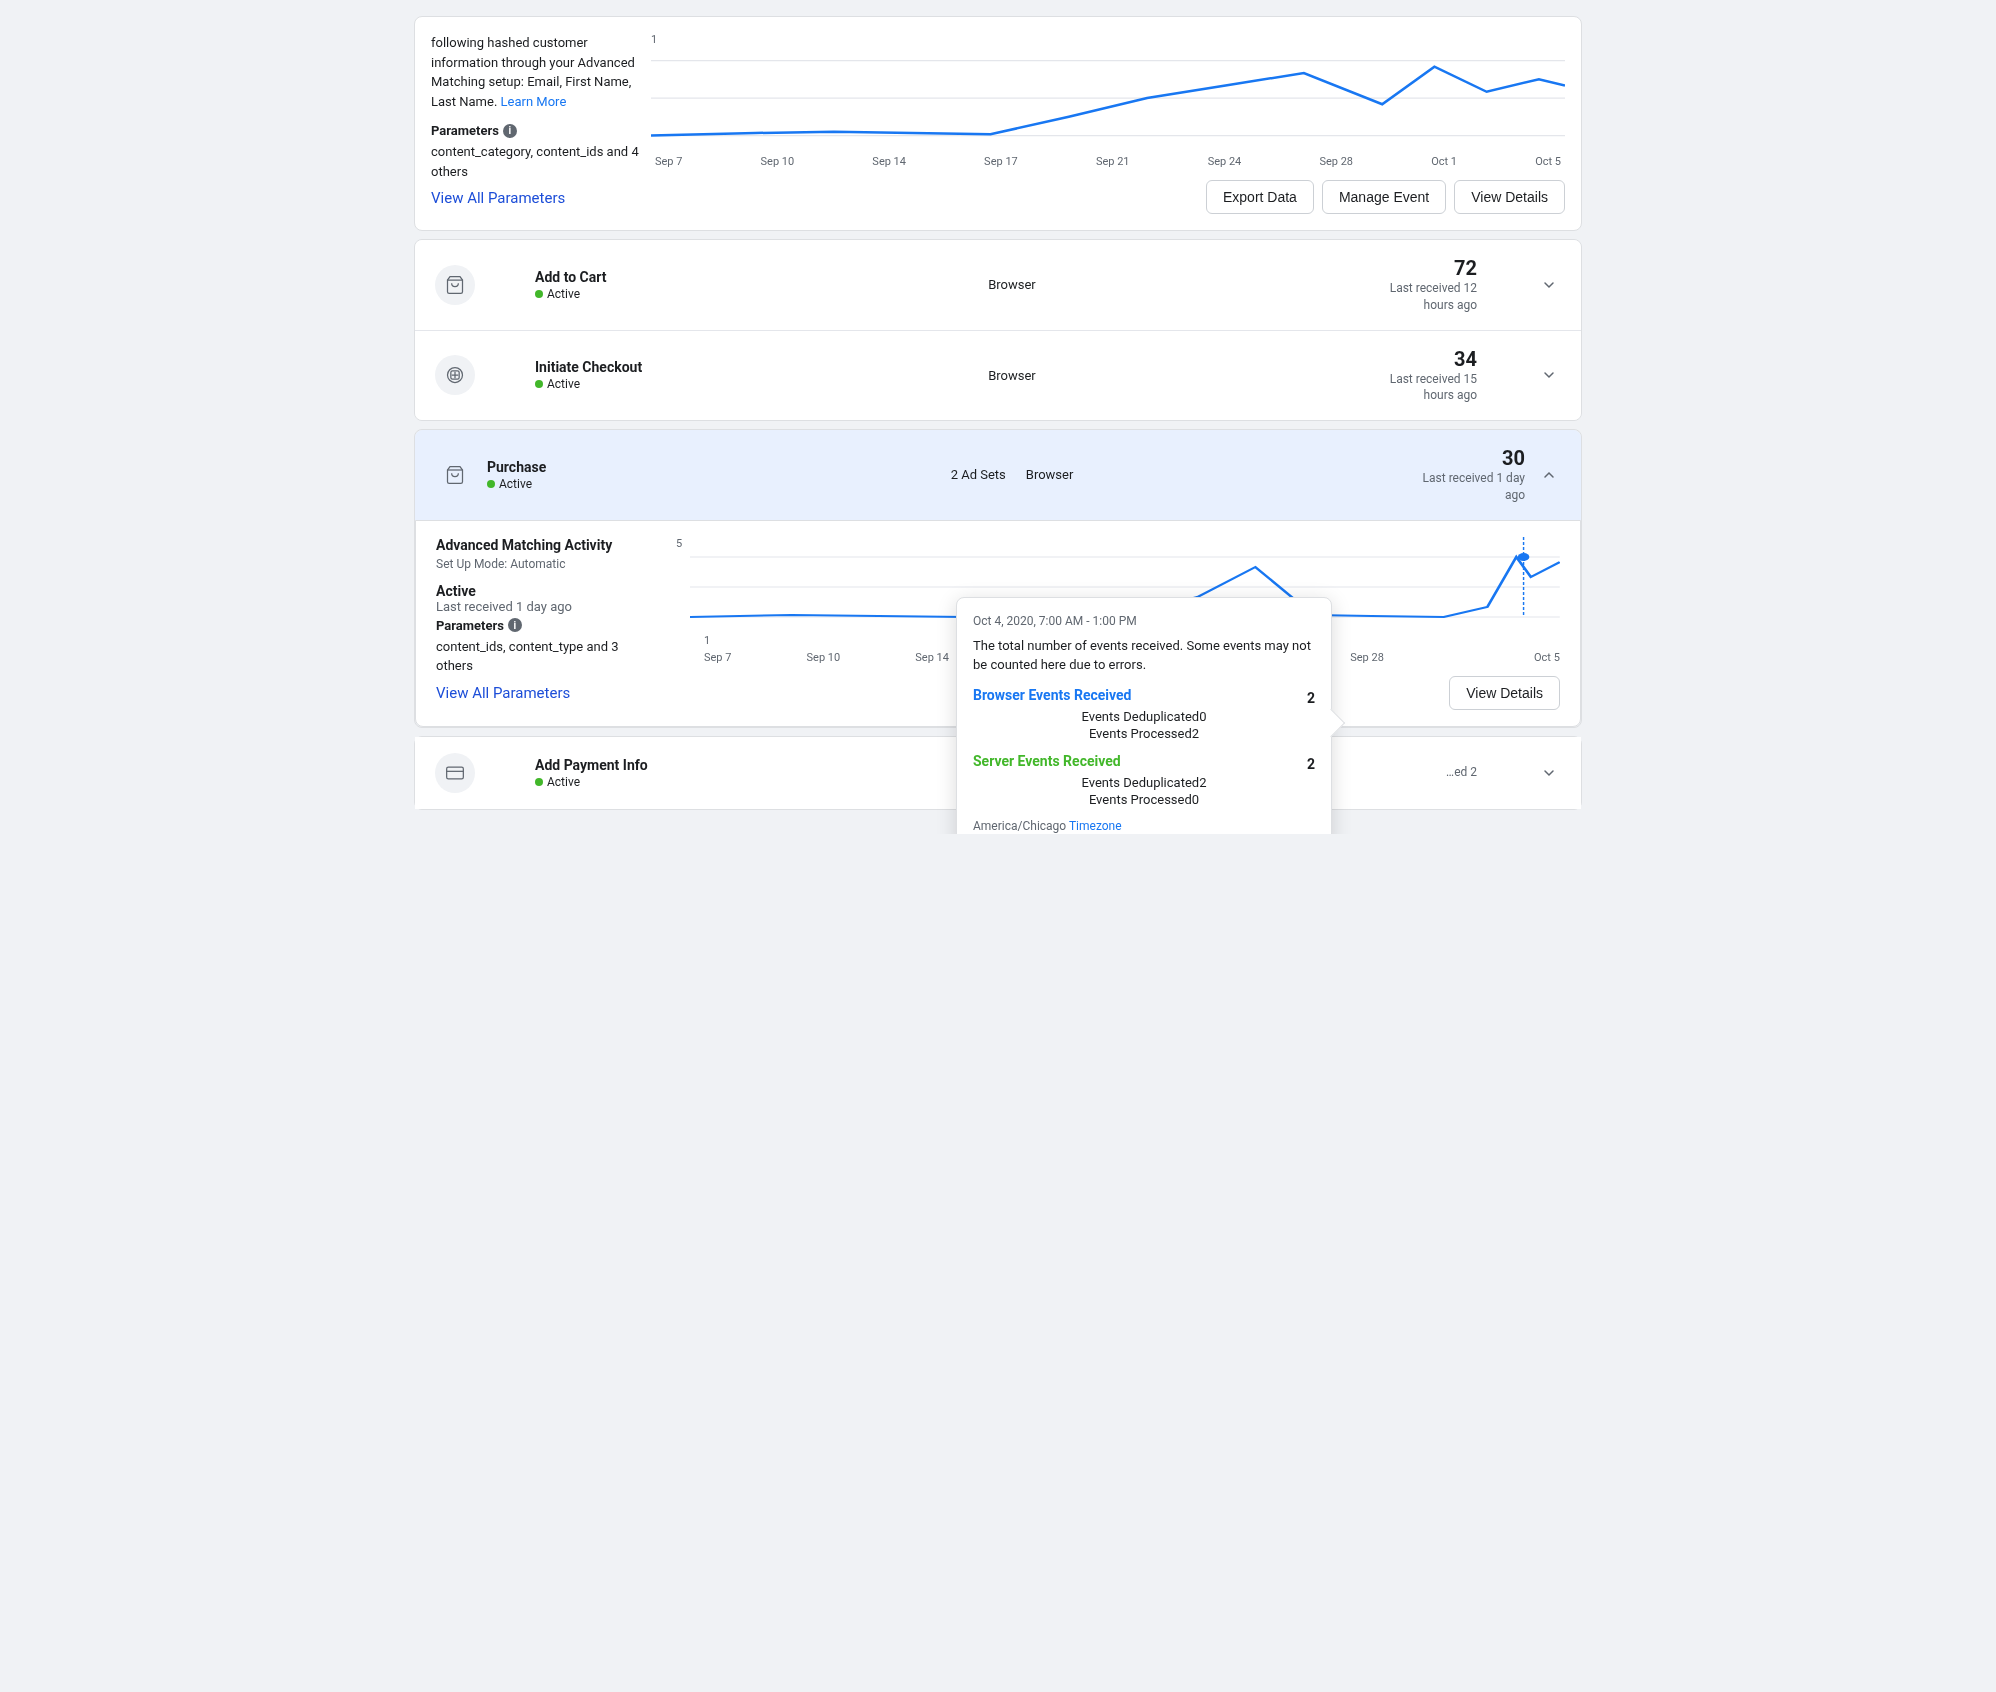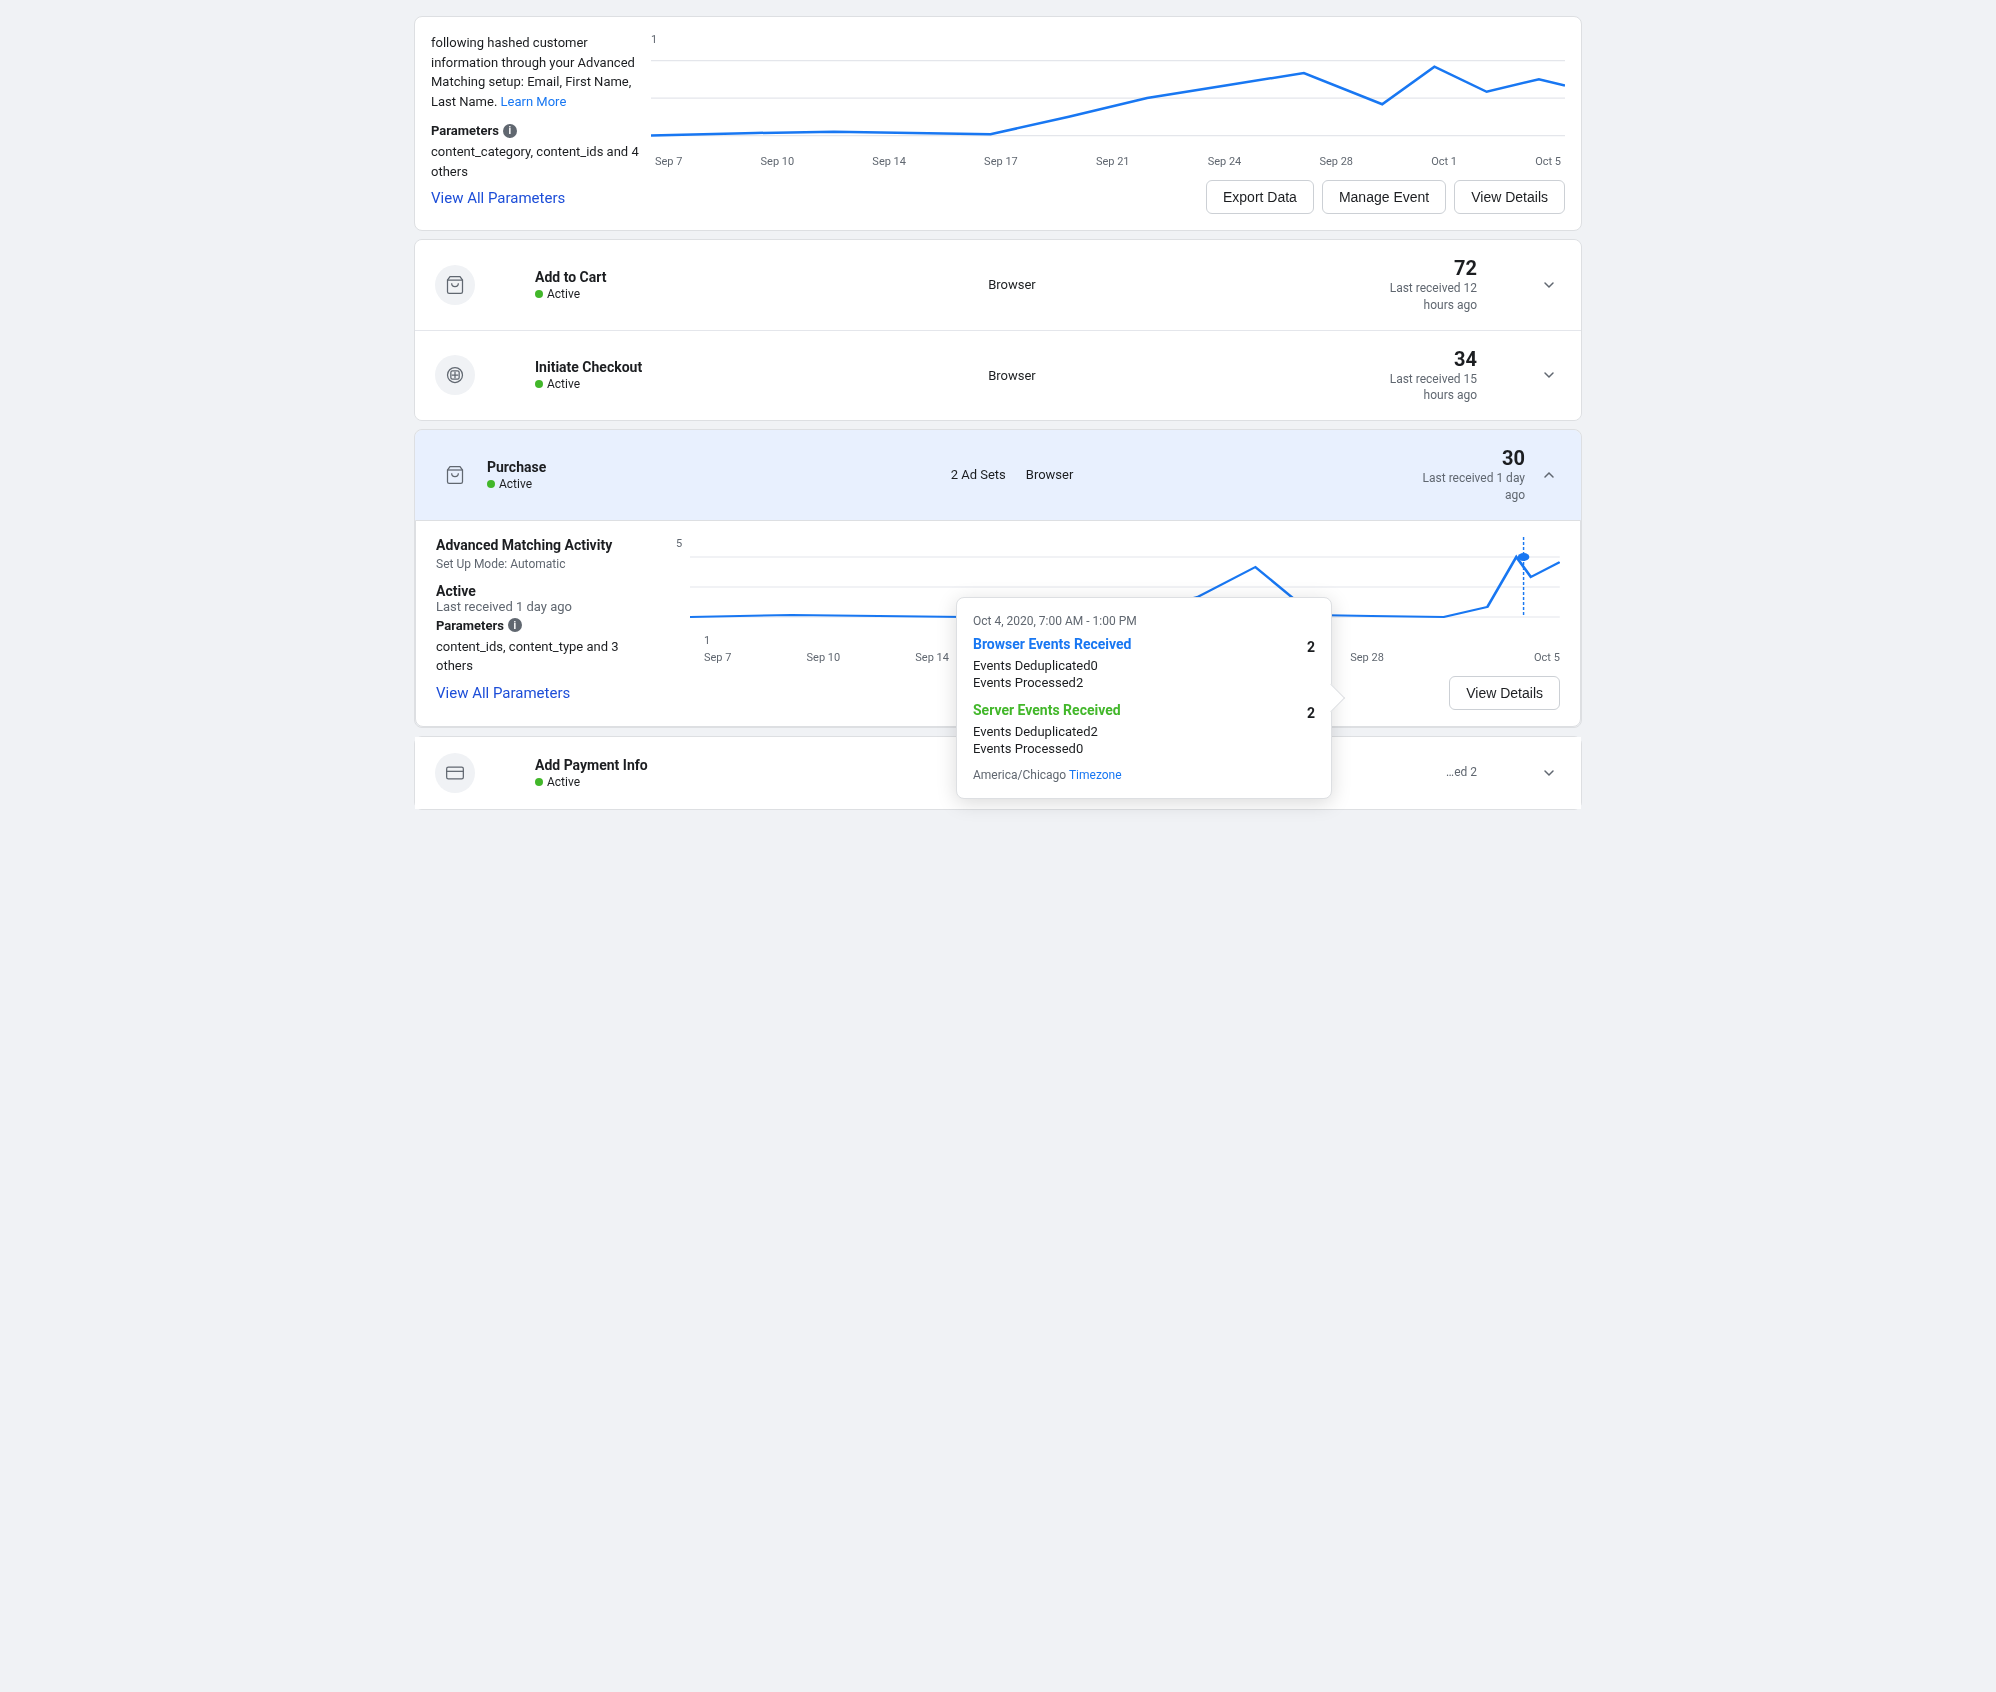--- a/index.html
+++ b/index.html
@@ -287,21 +287,21 @@
     }
     .tooltip-section-title {
       font-weight: 700;
       font-size: 14px;
       margin-bottom: 6px;
     }
     .tooltip-section-title.browser { color: #1877f2; }
     .tooltip-section-title.server { color: #42b72a; }
     .tooltip-row {
       display: flex;
-      justify-content: flex-start;
+      justify-content: center;
       font-size: 13px;
       color: #1c1e21;
       margin-bottom: 2px;
     }
     .tooltip-total {
       font-weight: 700;
     }
     .tooltip-timezone {
       font-size: 12px;
       margin-top: 8px;
@@ -540,20 +540,21 @@
             <span></span>
             <span>Oct 5</span>
           </div>
 
           <div style="display:flex;justify-content:flex-end;margin-top:12px;">
             <button class="btn-outline">View Details</button>
           </div>
 
           <div class="tooltip-overlay">
             <div class="tooltip-time">Oct 4, 2020, 7:00 AM - 1:00 PM</div>
+            <div class="tooltip-desc">The total number of events received. Some events may not be counted here due to errors.</div>
 
             <div class="tooltip-section">
               <div style="display:flex;justify-content:space-between;align-items:center;">
                 <div class="tooltip-section-title browser">Browser Events Received</div>
                 <span class="tooltip-total">2</span>
               </div>
               <div class="tooltip-row">
                 <span>Events Deduplicated</span>
                 <span>0</span>
               </div>

